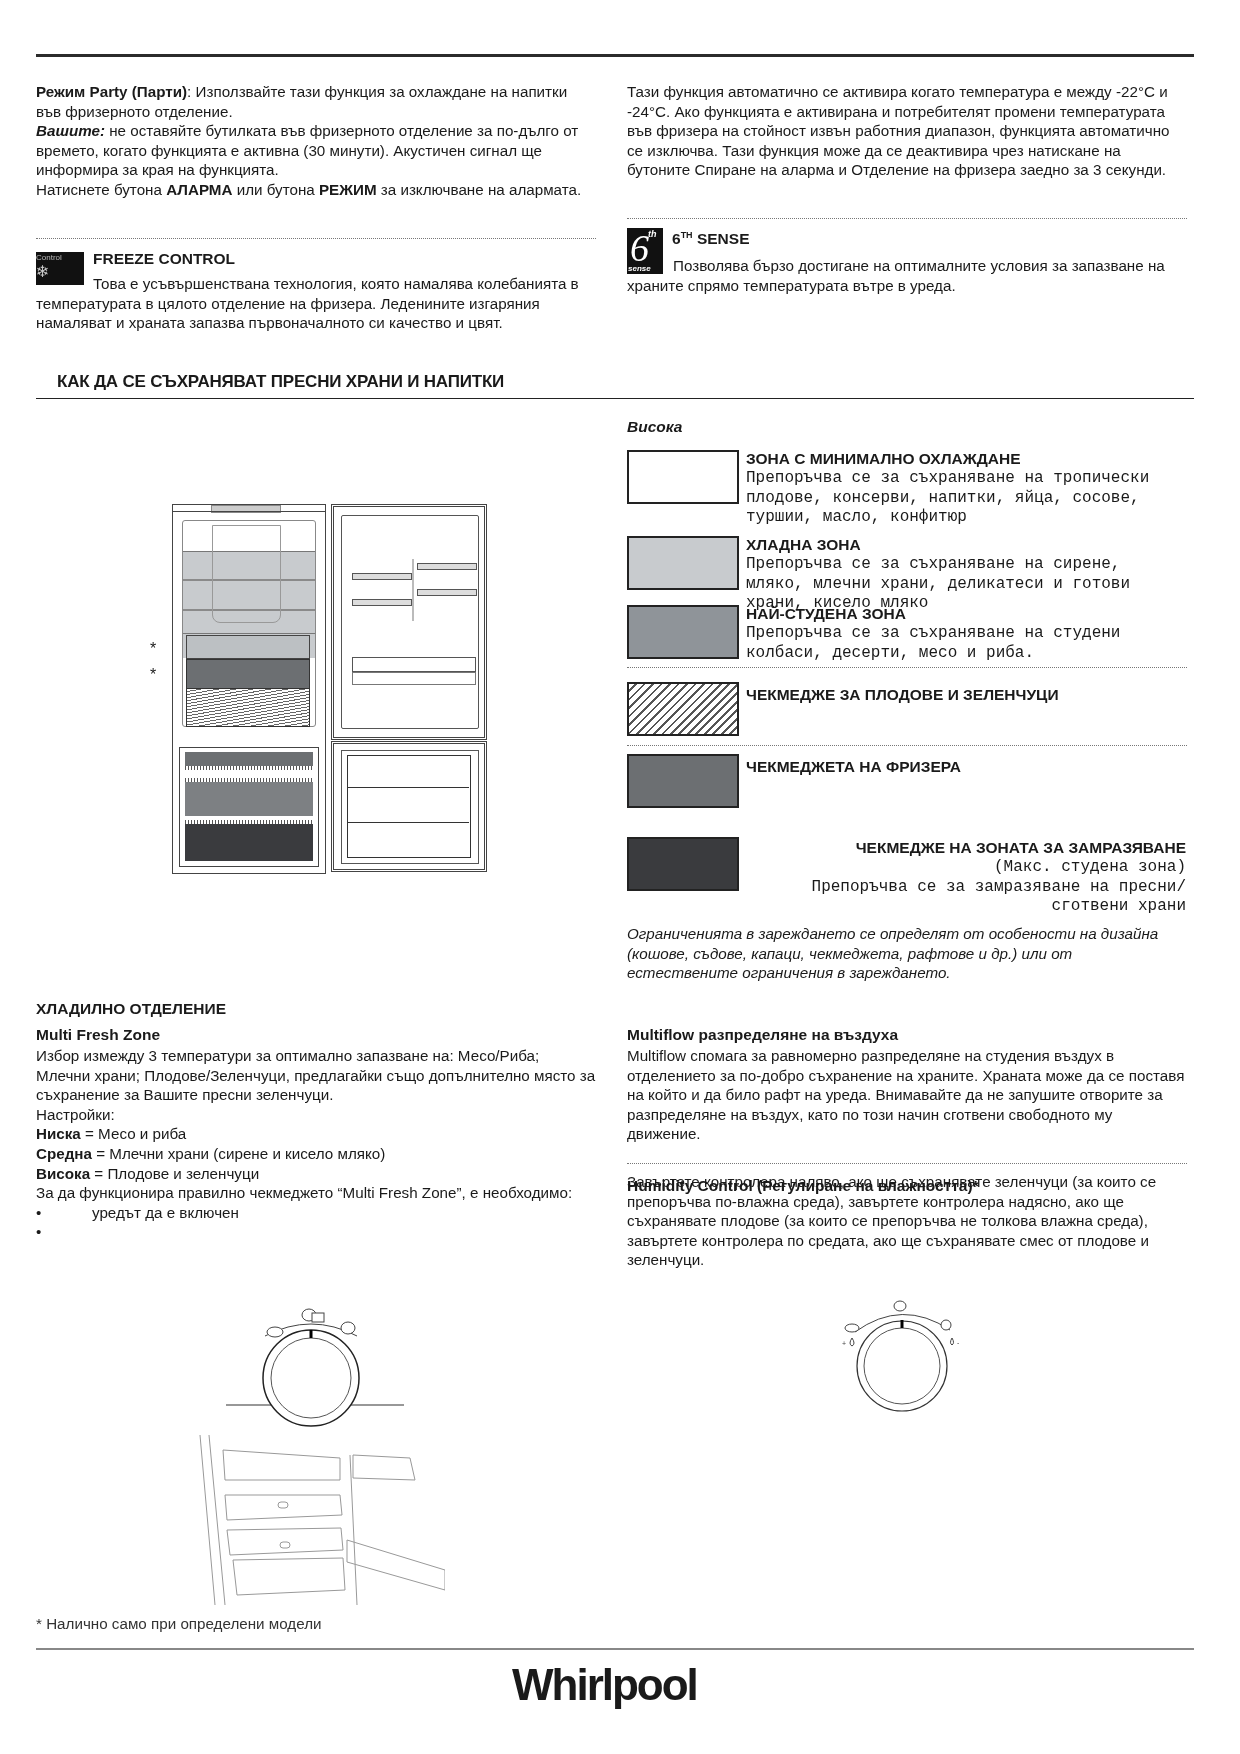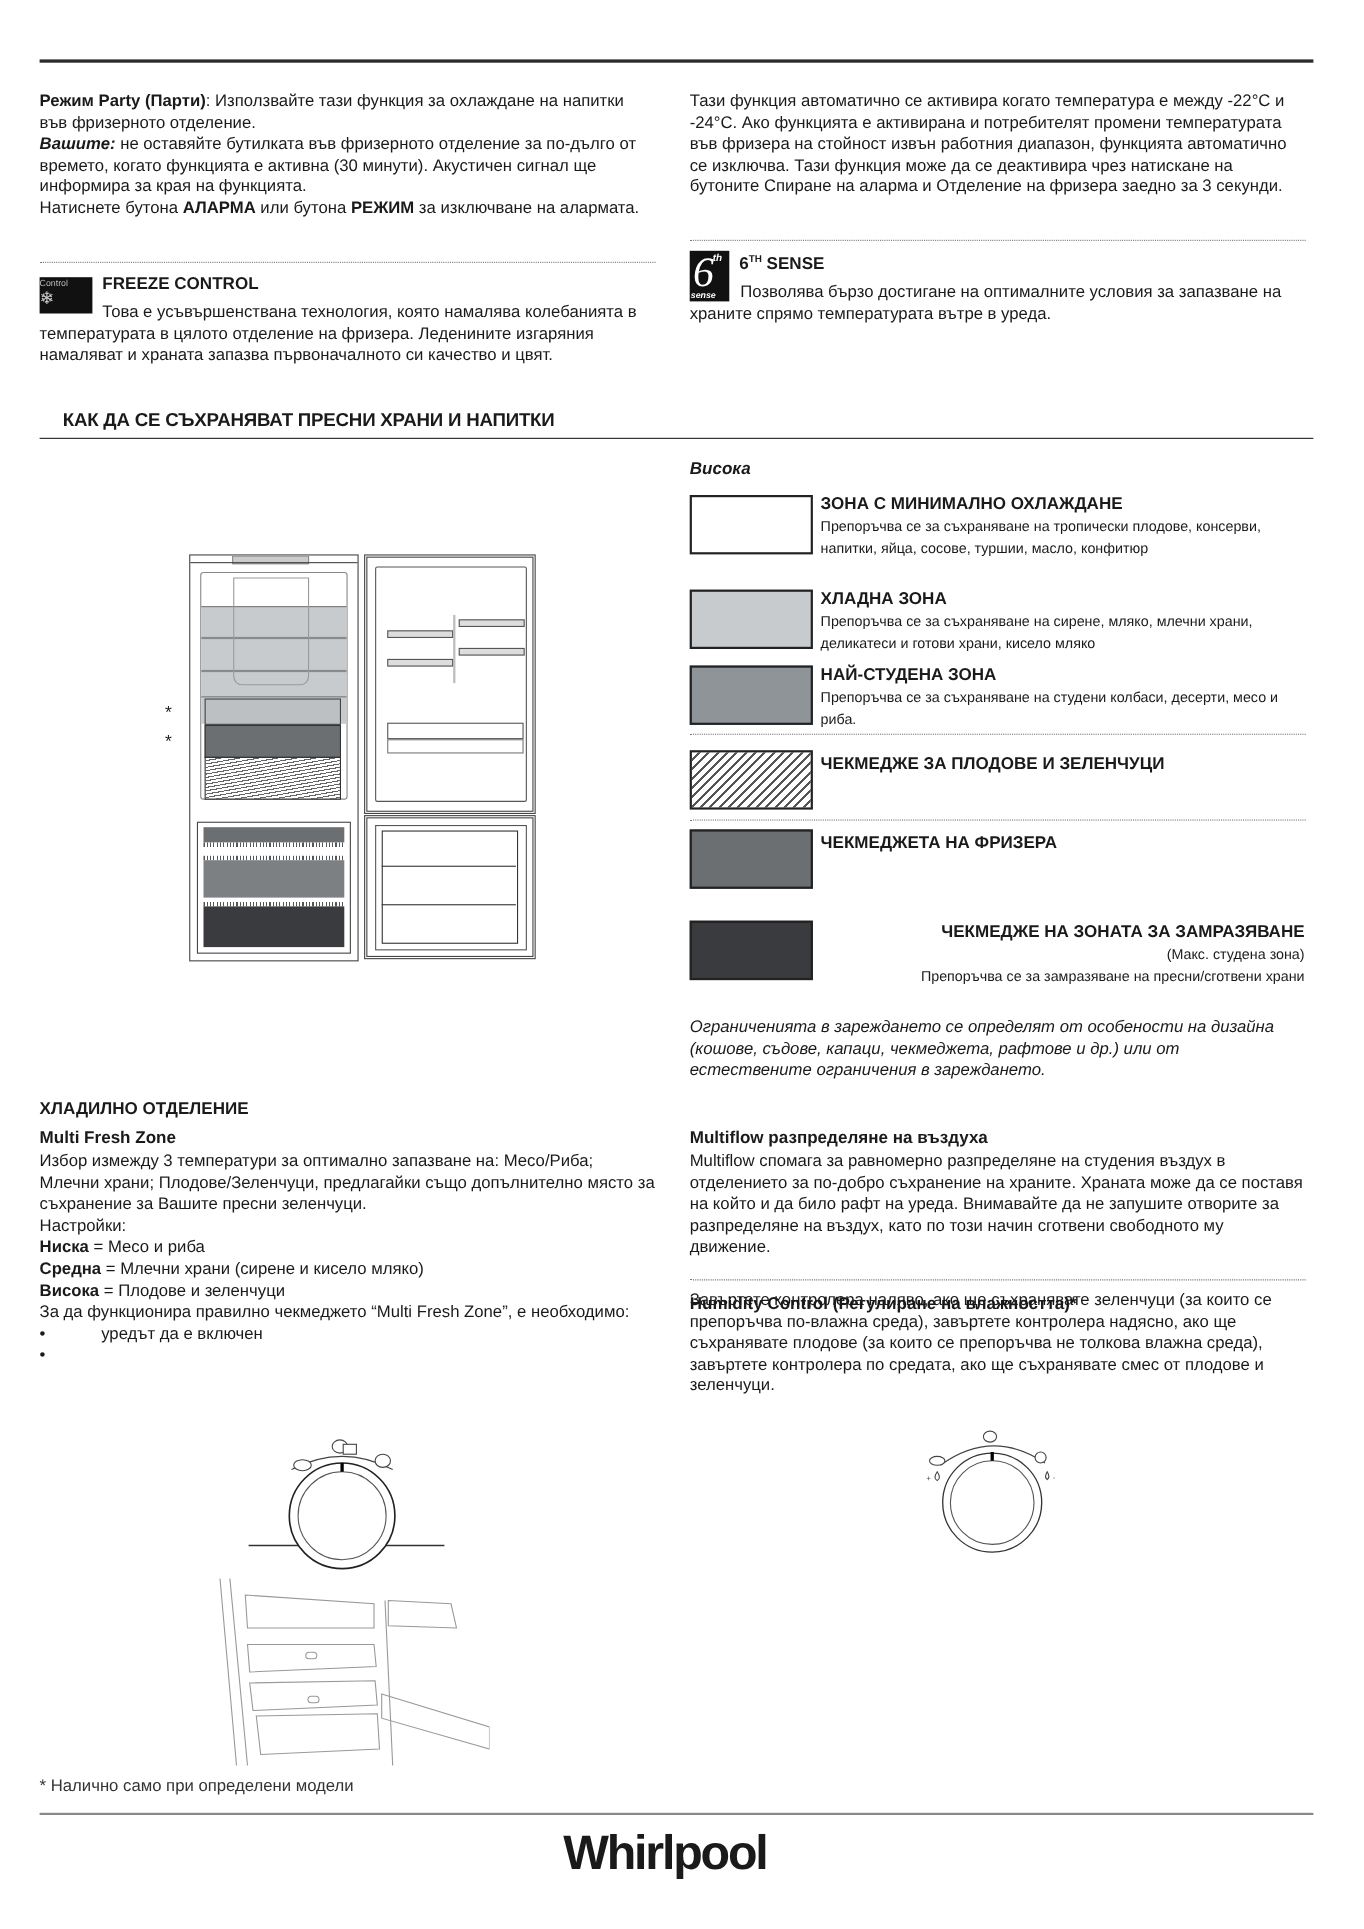--- a/index.html
+++ b/index.html
@@ -13,21 +13,21 @@
   .h2 { font-size:17px; font-weight:bold; letter-spacing:-0.2px;margin-left:21px; }
   .h3 { font-size:15.5px; font-weight:bold; }
   .swatch { width:112px; height:54px; border:2px solid #222; box-sizing:border-box; }
   .sw-white { background:#fff; }
   .sw-light { background:#c8cbce; }
   .sw-mid { background:#8f9499; }
   .sw-hatch { background: repeating-linear-gradient(135deg, #fff 0 4px, #555 4px 6px); }
   .sw-dark { background:#6c6f72; }
   .sw-darkest { background:#3a3b3e; }
   .leg-title { font-size:15.5px; font-weight:bold; line-height:20px; }
-  .leg-desc { font-size:13px; line-height:19.6px; }
+  .leg-desc { font-size:16px; line-height:19.6px;font-family:Liberation Mono, monospace; }
   .icon-control { width:48px; height:33px; background:#111; color:#bbb; font-size:8px; text-align:left; line-height:12px; }
   .icon-6th { width:36px; height:46px; background:#111; color:#fff; position:absolute; }
   .bullet-row { display:flex; }
   .bullet-row .dot { width:56px; }
   .footer-rule { left:36px; top:1648px; width:1158px; height:2px; background:#888; }
 </style>
 </head>
 <body>
 
 <div class="abs top-rule"></div>

